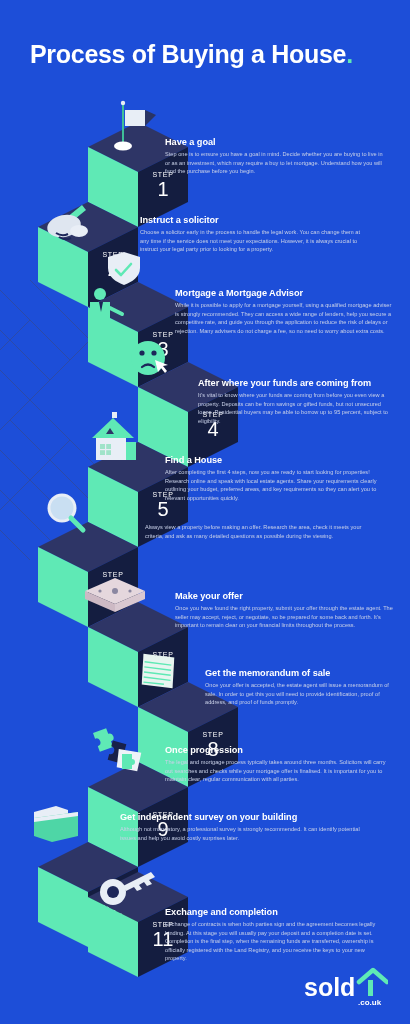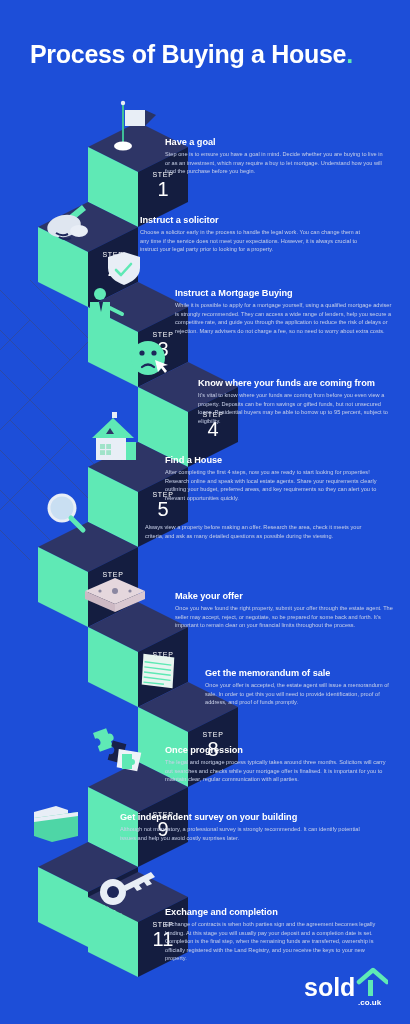--- a/index.html
+++ b/index.html
@@ -233,26 +233,26 @@
     <h3>Have a goal</h3>
     <p>Step one is to ensure you have a goal in mind. Decide whether you are buying to live in or as an investment, which may require a buy to let mortgage. Understand how you will fund the purchase before you begin.</p>
   </div>
 
   <div class="step-text" style="left:140px;top:215px;width:228px;">
     <h3>Instruct a solicitor</h3>
     <p>Choose a solicitor early in the process to handle the legal work. You can change them at any time if the service does not meet your expectations. However, it is always crucial to instruct your legal party prior to looking for a property.</p>
   </div>
 
   <div class="step-text" style="left:175px;top:288px;width:220px;">
-    <h3>Instruct a Mortgage Buying</h3>
+    <h3>Mortgage a Mortgage Advisor</h3>
     <p>While it is possible to apply for a mortgage yourself, using a qualified mortgage adviser is strongly recommended. They can access a wide range of lenders, help you secure a competitive rate, and guide you through the application to reduce the risk of delays or rejection. Many advisers do not charge a fee, so no need to worry about extra costs.</p>
   </div>
 
   <div class="step-text" style="left:198px;top:378px;width:196px;">
-    <h3>Know where your funds are coming from</h3>
+    <h3>After where your funds are coming from</h3>
     <p>It's vital to know where your funds are coming from before you even view a property. Deposits can be from savings or gifted funds, but not unsecured loans. Residential buyers may be able to borrow up to 95 percent, subject to eligibility.</p>
   </div>
 
   <div class="step-text" style="left:165px;top:455px;width:225px;">
     <h3>Find a House</h3>
     <p>After completing the first 4 steps, now you are ready to start looking for properties! Research online and speak with local estate agents. Share your requirements clearly outlining your budget, preferred areas, and key requirements so they can alert you to relevant opportunities quickly.</p>
   </div>
 
   <div class="step-text" style="left:145px;top:523px;width:218px;">
     <p>Always view a property before making an offer. Research the area, check it meets your criteria, and ask as many detailed questions as possible during the viewing.</p>

